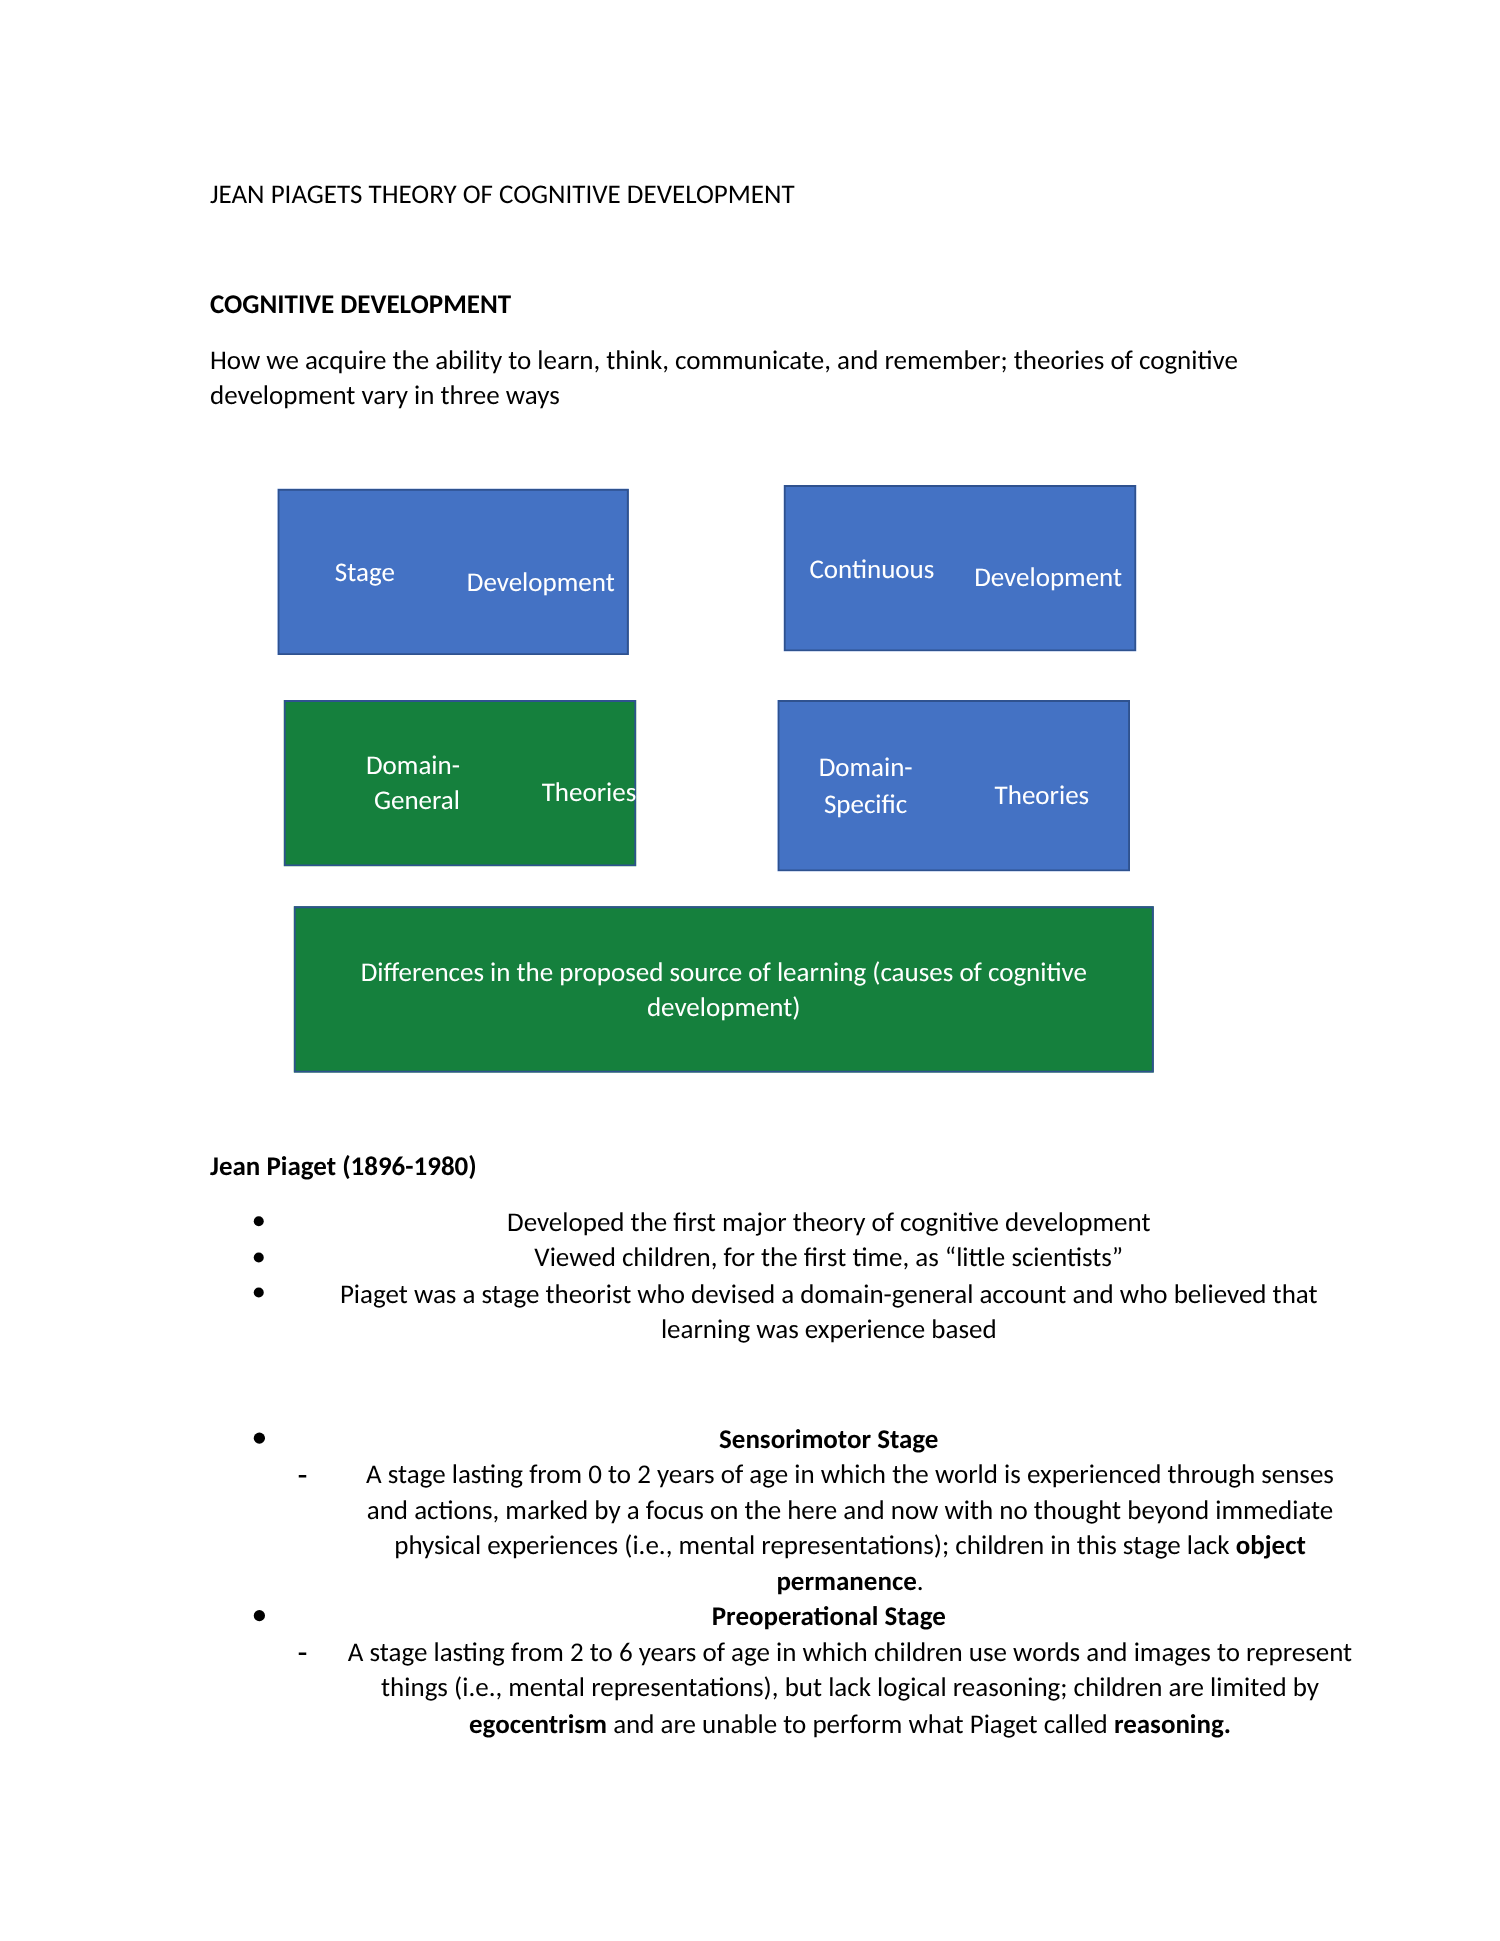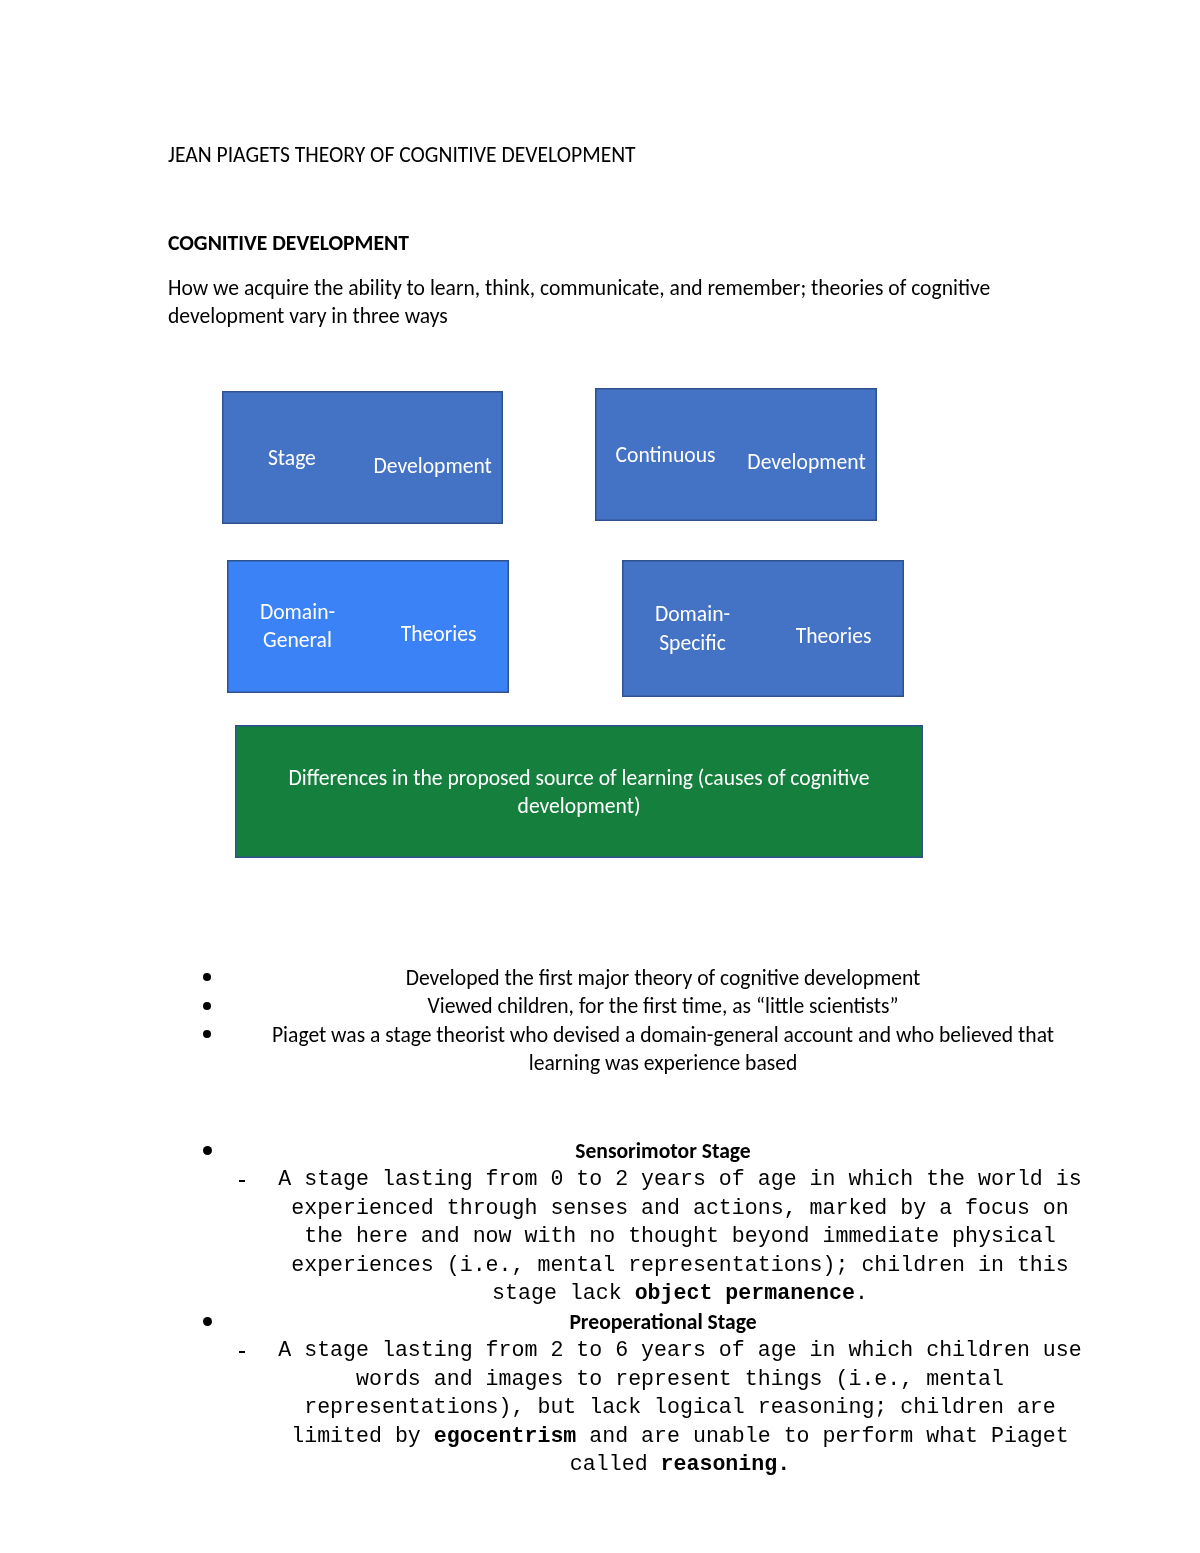--- a/index.html
+++ b/index.html
@@ -18,36 +18,36 @@
   
   .diagram{position:absolute;left:0;top:0;width:1200px;height:900px;}
   .box{position:absolute;box-sizing:border-box;
        background:#4472c4;box-shadow:inset 0 0 0 1.5px #2f528f;color:#ffffff;
        display:flex;align-items:center;justify-content:center;
        font-size:21.6px;line-height:28.5px;text-align:center;}
   .box .bl{display:block;width:100%;}
   .box .bl + .bl{margin-top:15.2px;}
   .box5 .bl{margin:0;}
   .box1{left:194.5px;top:390.5px;width:281.5px;height:133.5px;padding-top:2.2px;}
-  .box2{left:568px;top:388px;width:282px;height:133px;padding-top:1.0px;}
+  .box2{left:600px;top:388px;width:282px;height:133px;padding-top:1.0px;}
   .box3{left:200px;top:559.5px;width:282px;height:133.5px;padding-top:0.05px;}
   .box4{left:595px;top:559.5px;width:282px;height:137px;padding-top:1.2px;}
   .box5{left:208px;top:725px;width:688px;height:133px;padding-top:1.5px;}
 
   
   .h2{font-weight:bold;top:919.2px;}
   .h2b{top:1092.7px;}
   ul{margin:0;padding:0;list-style:none;position:absolute;}
   .l1{left:141px;width:918px;top:963.7px;}
   .l1b{top:1136.9px;}
   .l1 > li{position:relative;padding-left:72px;text-align:center;}
   .l1 > li:before{content:"";position:absolute;left:35.3px;top:9.5px;
                   width:8.1px;height:8.1px;border-radius:50%;background:#000;}
   .l1b > li:before{left:35.1px;top:8.9px;width:8.9px;height:8.9px;}
-  .l2{position:static;margin-left:-72px;padding-left:0;font-family:Liberation Mono, monospace;}
+  .l2{position:static;margin-left:-72px;padding-left:0;}
   .l2 > li{position:relative;padding-left:106px;}
   .l2 > li:before{content:"";position:absolute;left:70.8px;top:14.6px;
                   width:5.9px;height:1.85px;background:#000;}
 </style>
 </head>
 <body>
 
 <div class="page" style="background-color: rgb(255, 255, 255); color: rgb(0, 0, 0); margin-left: 27px;">
 
   <p class="hdr">JEAN PIAGETS THEORY OF COGNITIVE DEVELOPMENT</p>
@@ -58,33 +58,34 @@
 
   <div class="diagram">
     <div class="box box1" style="background-color: rgb(68, 114, 196); box-shadow: rgb(47, 82, 143) 0px 0px 0px 1.5px inset; color: rgb(255, 255, 255);">
       <span class="bl">Stage</span>
       <span class="bl">Development</span>
     </div>
     <div class="box box2" style="background-color: rgb(68, 114, 196); box-shadow: rgb(47, 82, 143) 0px 0px 0px 1.5px inset; color: rgb(255, 255, 255);">
       <span class="bl">Continuous</span>
       <span class="bl">Development</span>
     </div>
-    <div class="box box3" style="background-color: #3b82f6; box-shadow: rgb(47, 82, 143) 0px 0px 0px 1.5px inset; color: rgb(255, 255, 255);">
+    <div class="box box3" style="background-color: #15803d; box-shadow: rgb(47, 82, 143) 0px 0px 0px 1.5px inset; color: rgb(255, 255, 255); text-align: right;">
       <span class="bl">Domain-General</span>
       <span class="bl">Theories</span>
     </div>
     <div class="box box4" style="background-color: rgb(68, 114, 196); box-shadow: rgb(47, 82, 143) 0px 0px 0px 1.5px inset; color: rgb(255, 255, 255);">
       <span class="bl">Domain-Specific</span>
       <span class="bl">Theories</span>
     </div>
     <div class="box box5" style="background-color: #15803d; box-shadow: rgb(47, 82, 143) 0px 0px 0px 1.5px inset; color: rgb(255, 255, 255);">
       <span class="bl">Differences in the proposed source of learning (causes of cognitive development)</span>
     </div>
   </div>
 
+  <p class="h2">Jean Piaget (1896-1980)</p>
 
   <ul class="l1">
     <li><span>Developed the first major theory of cognitive development</span></li>
     <li><span>Viewed children, for the first time, as “little scientists”</span></li>
     <li><span>Piaget was a stage theorist who devised a domain-general account and who believed that learning was experience based</span></li>
   </ul>
 
 
   <ul class="l1 l1b">
     <li>

